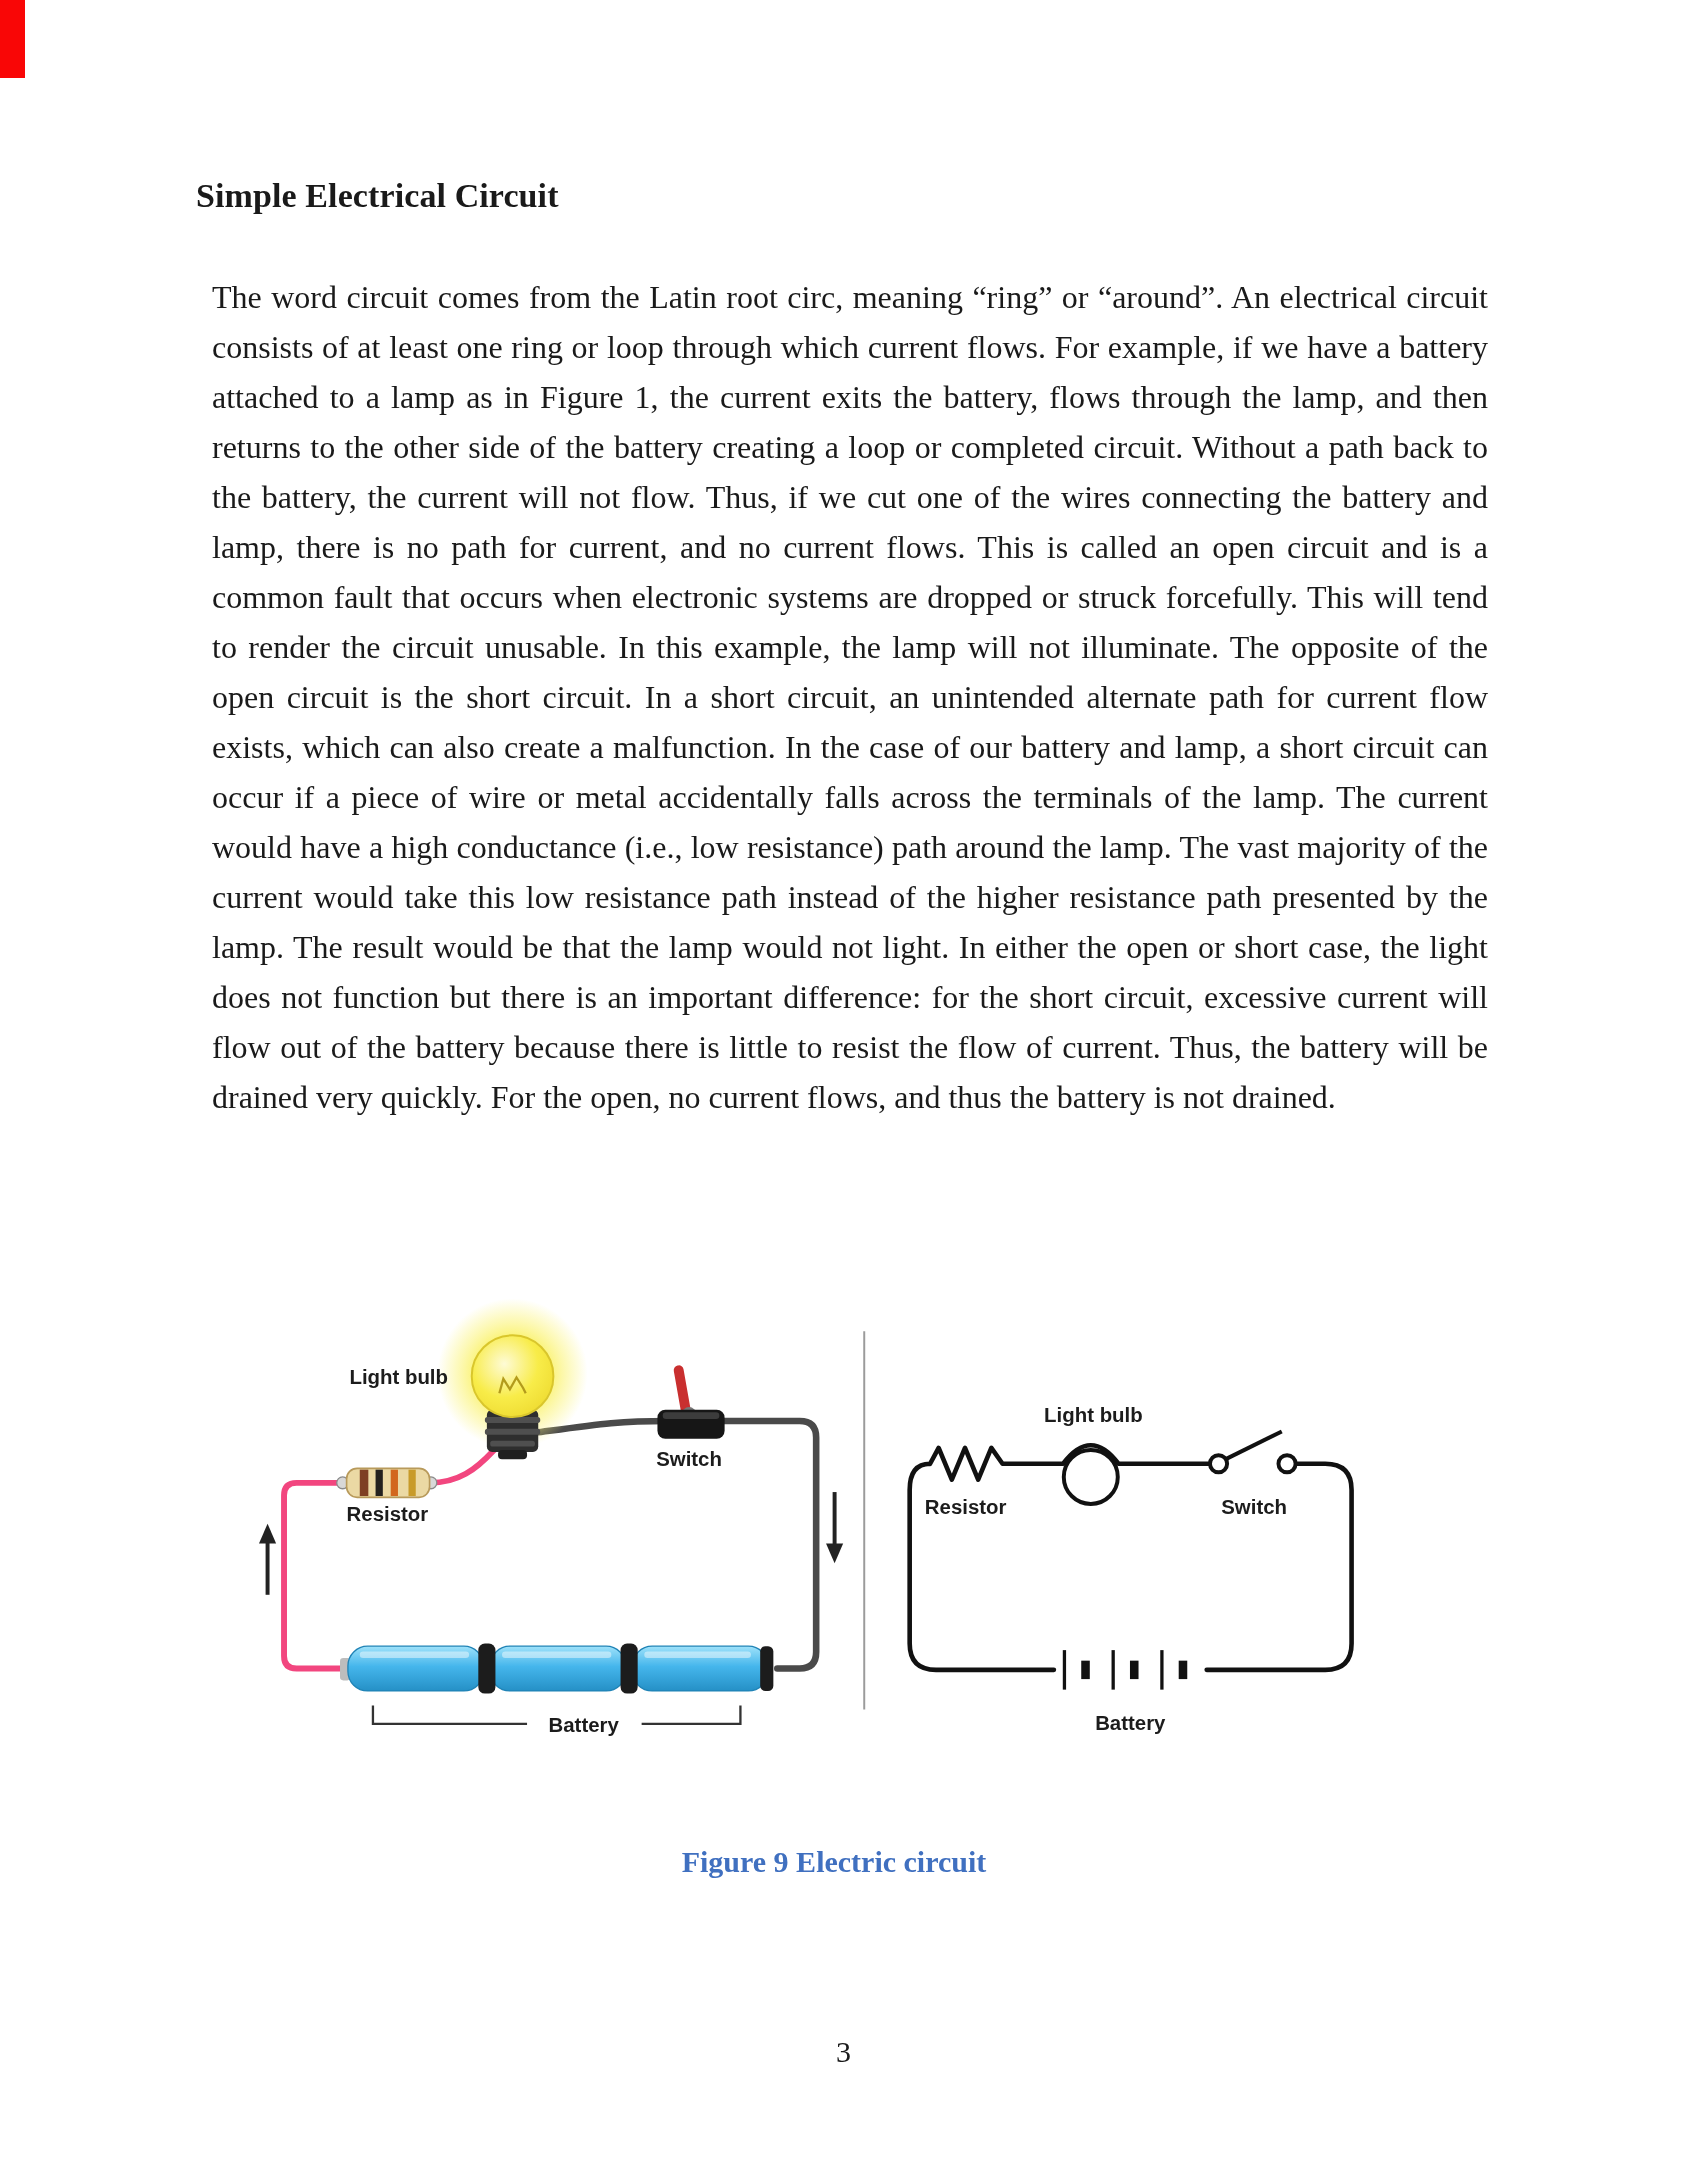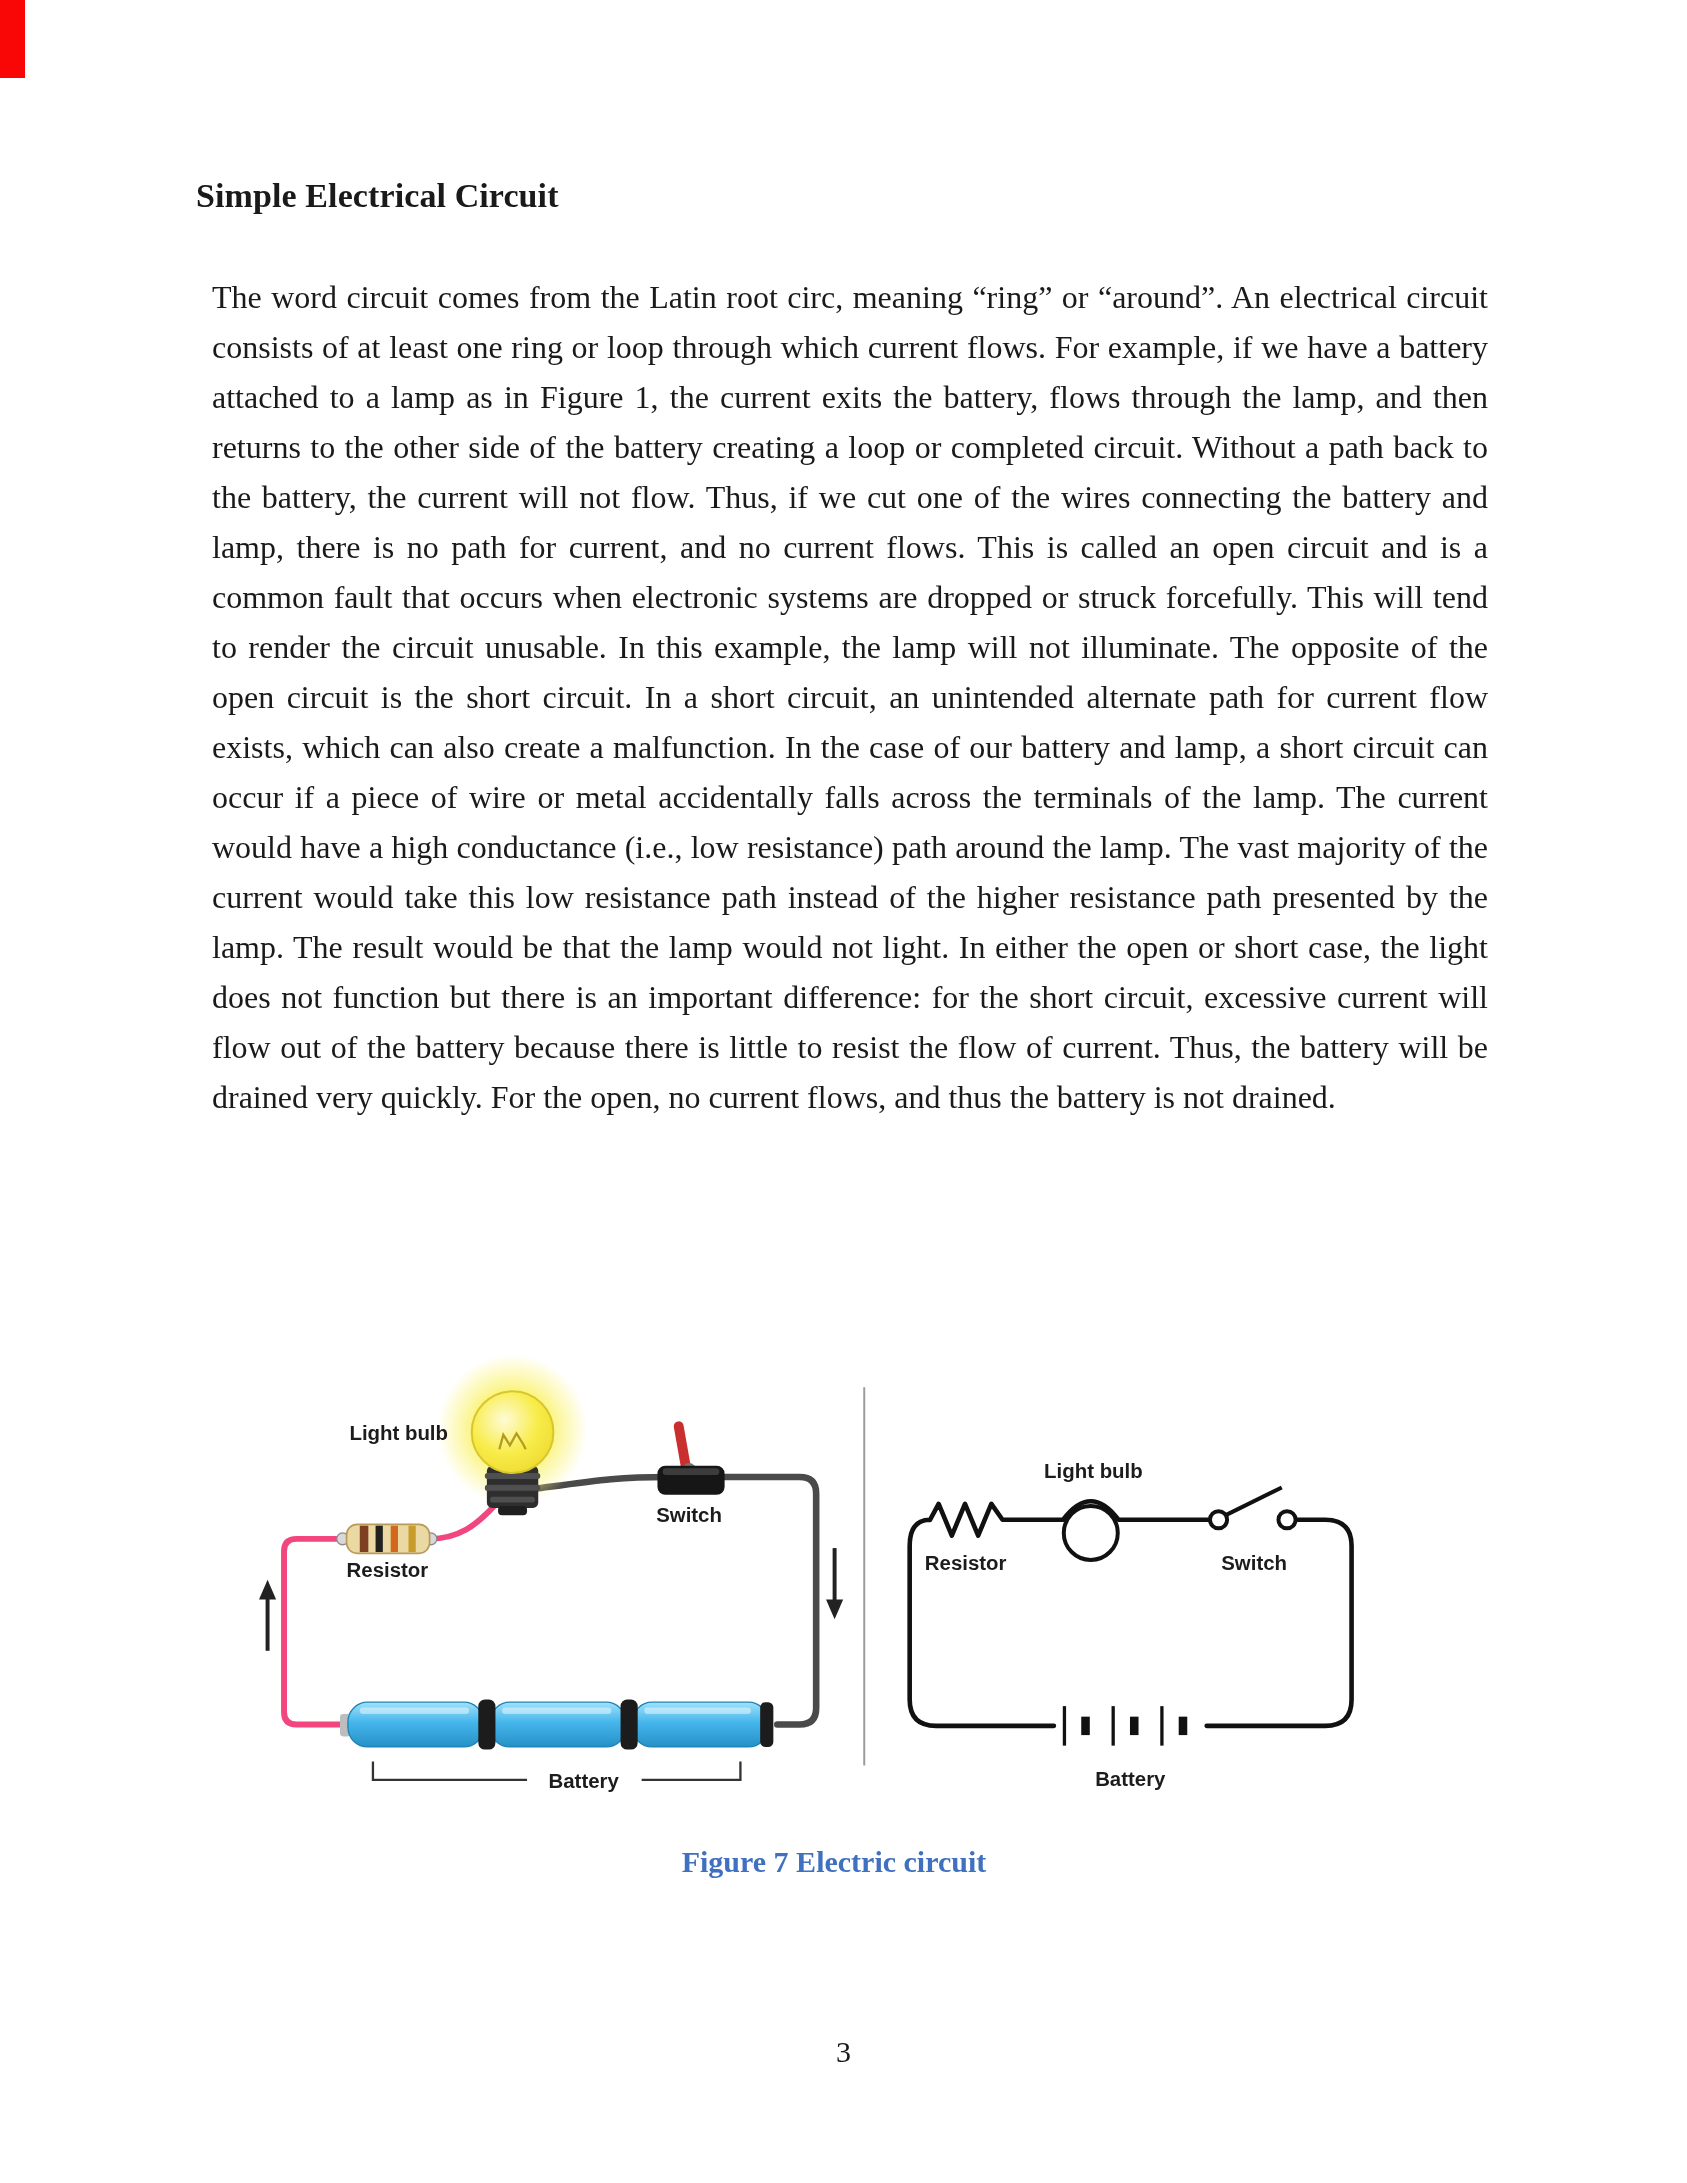--- a/index.html
+++ b/index.html
@@ -1,21 +1,21 @@
 <!DOCTYPE html>
 <html style="font-size:10.5px"><head>
 <meta charset="utf-8">
 <style>
   html,body{margin:0;padding:0;background:#ffffff;}
   body{width:1687px;height:2183px;font-family:"Liberation Serif", serif;color:#1a1a1a;}
   .page{position:relative;width:1687px;height:2183px;background:#ffffff;overflow:hidden;padding-left:17px;}
   .red-bar{position:absolute;left:0;top:0;width:25px;height:78px;background:#f90606;}
   .title{position:absolute;left:196px;top:177px;width:1276px;margin:0;font-size:34px;font-weight:bold;letter-spacing:0.1px;}
   .body-text{position:absolute;left:196px;top:256px;width:1276px;margin:16px;font-size:32px;line-height:50px;text-align:justify;}
-  .figure-wrap{position:absolute;left:196px;top:1336px;width:1293px;height:461px;}
+  .figure-wrap{position:absolute;left:196px;top:1280px;width:1293px;height:461px;}
   .figure-wrap svg{display:block;width:1293px;height:461px;}
   svg text{font-family:"Liberation Sans", sans-serif;font-size:31px;font-weight:600;fill:#1c1c1c;}
   .caption{position:absolute;left:196px;top:1845px;width:1276px;margin:0;text-align:center;font-size:30px;font-weight:bold;color:#4070c0;}
   .page-num{position:absolute;left:0;top:2035px;width:1687px;text-align:center;font-size:30px;}
 </style>
 </head>
 <body>
 
 <div class="page">
 
@@ -136,18 +136,18 @@
         </g>
 
         <text x="1362" y="216" text-anchor="middle">Light bulb</text>
         <text x="1168" y="356" text-anchor="middle">Resistor</text>
         <text x="1606" y="356" text-anchor="middle">Switch</text>
         <text x="1418" y="684" text-anchor="middle">Battery</text>
       </g>
     </svg>
   </div>
 
-  <p class="caption">Figure 7 Electric circuit</p>
+  <p class="caption">Figure 9 Electric circuit</p>
 
   <div class="page-num">3</div>
 
 </div>
 
 
 </body></html>

